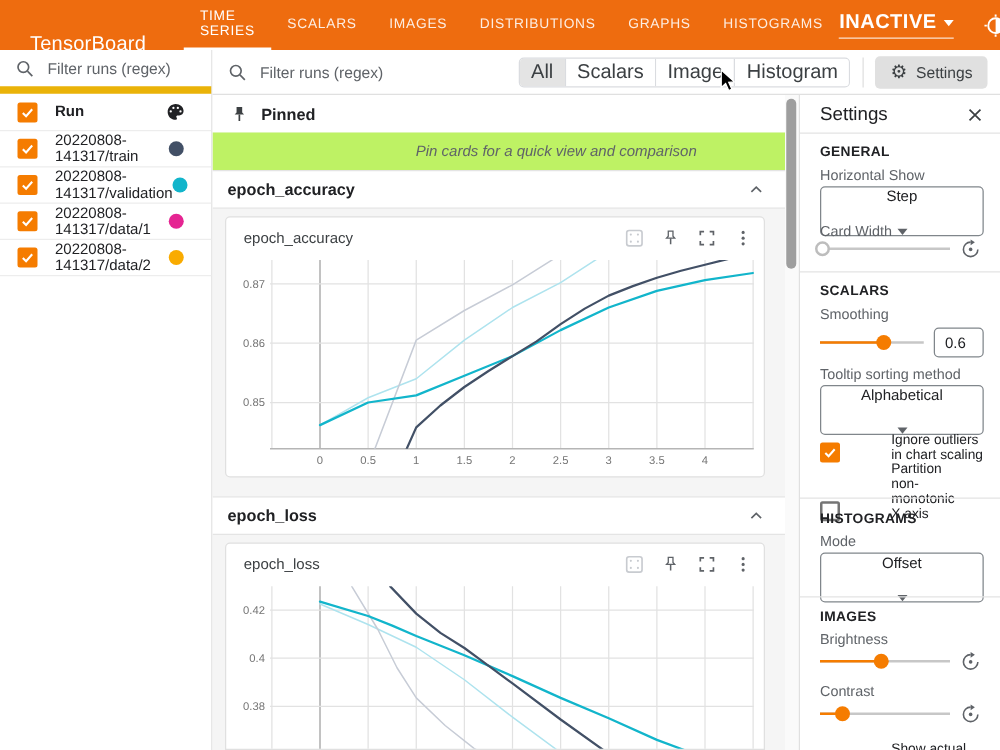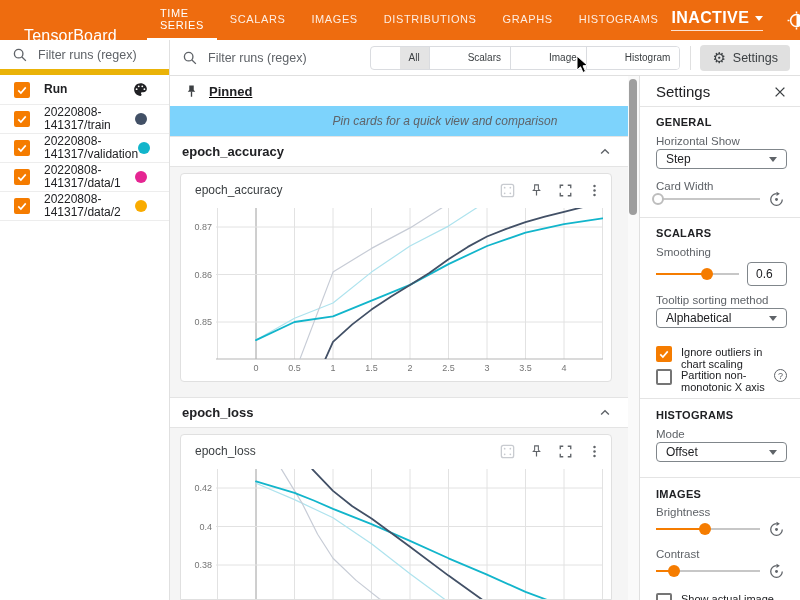--- a/index.html
+++ b/index.html
@@ -40,36 +40,36 @@
   .cb.on svg { display:block; }
   .run-label { font-size:12px; color:#202124; margin-left:14px; line-height:13px; flex:1; }
   .run-dot { width:12px; height:12px; border-radius:50%; flex:0 0 12px; margin-right:8px; }
 
   
   .toolbar { position:absolute; left:170px; top:40px; width:630px; height:36px; background:#fff;
     border-bottom:1px solid #e0e0e0; display:flex; align-items:center; }
   .tag-filter { display:flex; align-items:center; padding-left:12px; flex:1; }
   .tag-filter .ph { color:#5f6368; font-size:12.5px; margin-left:10px; }
   .btn-group { display:flex; height:24px; border:1px solid #dadce0; border-radius:4px; overflow:hidden; }
-  .bg-btn { font-size:10px; color:#3c4043; padding:0 9px; display:flex; align-items:center;
-    border-right:1px solid #dadce0; background:#fff; cursor:pointer; white-space:nowrap;margin-left:29px; }
+  .bg-btn { font-size:16px; color:#3c4043; padding:0 9px; display:flex; align-items:center;
+    border-right:1px solid #dadce0; background:#fff; cursor:pointer; white-space:nowrap; }
   .bg-btn:last-child { border-right:none; }
   .bg-btn.selected { background:#e4e4e4; }
   .tb-sep { width:1px; height:24px; background:#e0e0e0; margin:0 9px 0 10px; }
   .settings-btn { height:26px; background:#e0e0e0; border-radius:4px; display:flex; align-items:center;
     padding:0 12px; margin-right:10px; cursor:pointer; }
   .settings-btn .gear-glyph { font-size:15px; color:#3c4043; margin-right:7px; }
   .settings-btn .lbl { font-size:12.5px; font-weight:500; color:#3c4043; }
 
   
   .main { position:absolute; left:170px; top:76px; width:458px; height:524px; background:#f5f5f5; overflow:hidden; }
   .pinned-hdr { position:absolute; left:0; top:0; width:458px; height:30px; background:#fff;
-    display:flex; align-items:center; padding-left:14px;text-decoration:underline; }
+    display:flex; align-items:center; padding-left:14px; }
   .pinned-hdr .t { font-size:13px; font-weight:700; color:#202124; margin-left:10px; }
-  .empty-strip { position:absolute; left:0; top:30px; width:550px; height:30px; background:#7dd3fc;
+  .empty-strip { position:absolute; left:0; top:30px; width:550px; height:30px; background:#bef264;
     display:flex; align-items:center; justify-content:center; }
   .empty-strip .t { font-style:italic; font-size:12px; color:#5f6368; }
   .sec-hdr { position:absolute; left:0; width:458px; height:31px; background:#fff;
     border-top:1px solid #e4e4e4; border-bottom:1px solid #e4e4e4;
     display:flex; align-items:center; padding:0 16px 0 12px; cursor:pointer; }
   .sec-hdr .t { font-size:13px; font-weight:700; color:#202124; flex:1; }
   .card { position:absolute; left:10px; width:432px; background:#fff; border:1px solid #e0e0e0;
     border-radius:4px; overflow:hidden; }
   .card-title { position:absolute; left:14px; top:9px; font-size:12px; color:#3c4043; }
   .card-icons { position:absolute; right:8px; top:7px; display:flex; align-items:center; }
@@ -82,37 +82,37 @@
   .mthumb { position:absolute; left:1px; top:3px; width:8px; height:136px; background:#9e9e9e; border-radius:4px; }
 
   
   .spanel { position:absolute; left:639px; top:76px; width:161px; height:524px; background:#fff;
     border-left:1px solid #e0e0e0; }
   .sp-el { position:absolute; left:16px; right:13px; }
   .sp-title { font-size:15px; color:#202124; }
   .sp-head { font-size:11px; font-weight:700; color:#202124; letter-spacing:.3px; }
   .sp-label { font-size:11.5px; color:#5f6368; }
   .sp-div { position:absolute; left:0; right:0; height:1px; background:#e4e4e4; }
-  .dd { height:20px; border:1px solid #80868b; border-radius:4px; display:flex; align-items:center;
-    padding:0 9px; cursor:pointer; }
+  .dd { height:40px; border:1px solid #80868b; border-radius:4px; display:flex; align-items:center;
+    padding:0 9px; cursor:pointer;flex-direction:column; }
   .dd .v { font-size:12px; color:#202124; flex:1; }
   .caret-g { width:0; height:0; border-left:4px solid transparent; border-right:4px solid transparent;
     border-top:5px solid #5f6368; }
   .slider-row { display:flex; align-items:flex-end; height:20px; }
   .slider { position:relative; flex:1; height:20px; cursor:pointer; }
   .slider .track { position:absolute; left:0; right:0; top:9px; height:2px; background:#c7c7c7; }
   .slider .fill { position:absolute; left:0; top:9px; height:2px; background:#f57c00; }
   .slider .thumb { position:absolute; top:4px; width:12px; height:12px; border-radius:50%;
     background:#f57c00; transform:translateX(-50%); }
   .slider.hollow .thumb { background:#fff; border:2px solid #bdbdbd; }
   .reset-btn { width:22px; height:20px; margin-left:5px; display:flex; align-items:center;
     justify-content:center; cursor:pointer; flex:0 0 22px; }
   .num-input { width:40px; height:24px; border:1px solid #80868b; border-radius:4px; font-size:12px;
     color:#202124; display:flex; align-items:center; padding-left:8px; margin-left:8px; flex:0 0 40px; }
-  .cb-row { display:flex; align-items:flex-start; }
+  .cb-row { display:flex; align-items:flex-end;gap:32px; }
   .cb-row .lbl { font-size:11px; color:#202124; margin-left:9px; line-height:12px; }
   .help-circ { width:13px; height:13px; border:1px solid #5f6368; border-radius:50%; font-size:9px;
     color:#5f6368; display:inline-flex; align-items:center; justify-content:center; margin-left:4px; flex:0 0 13px; }
 
   
   .cursor { position:absolute; left:576px; top:55px; z-index:50; pointer-events:none; }
 </style>
 </head>
 <body>
 

